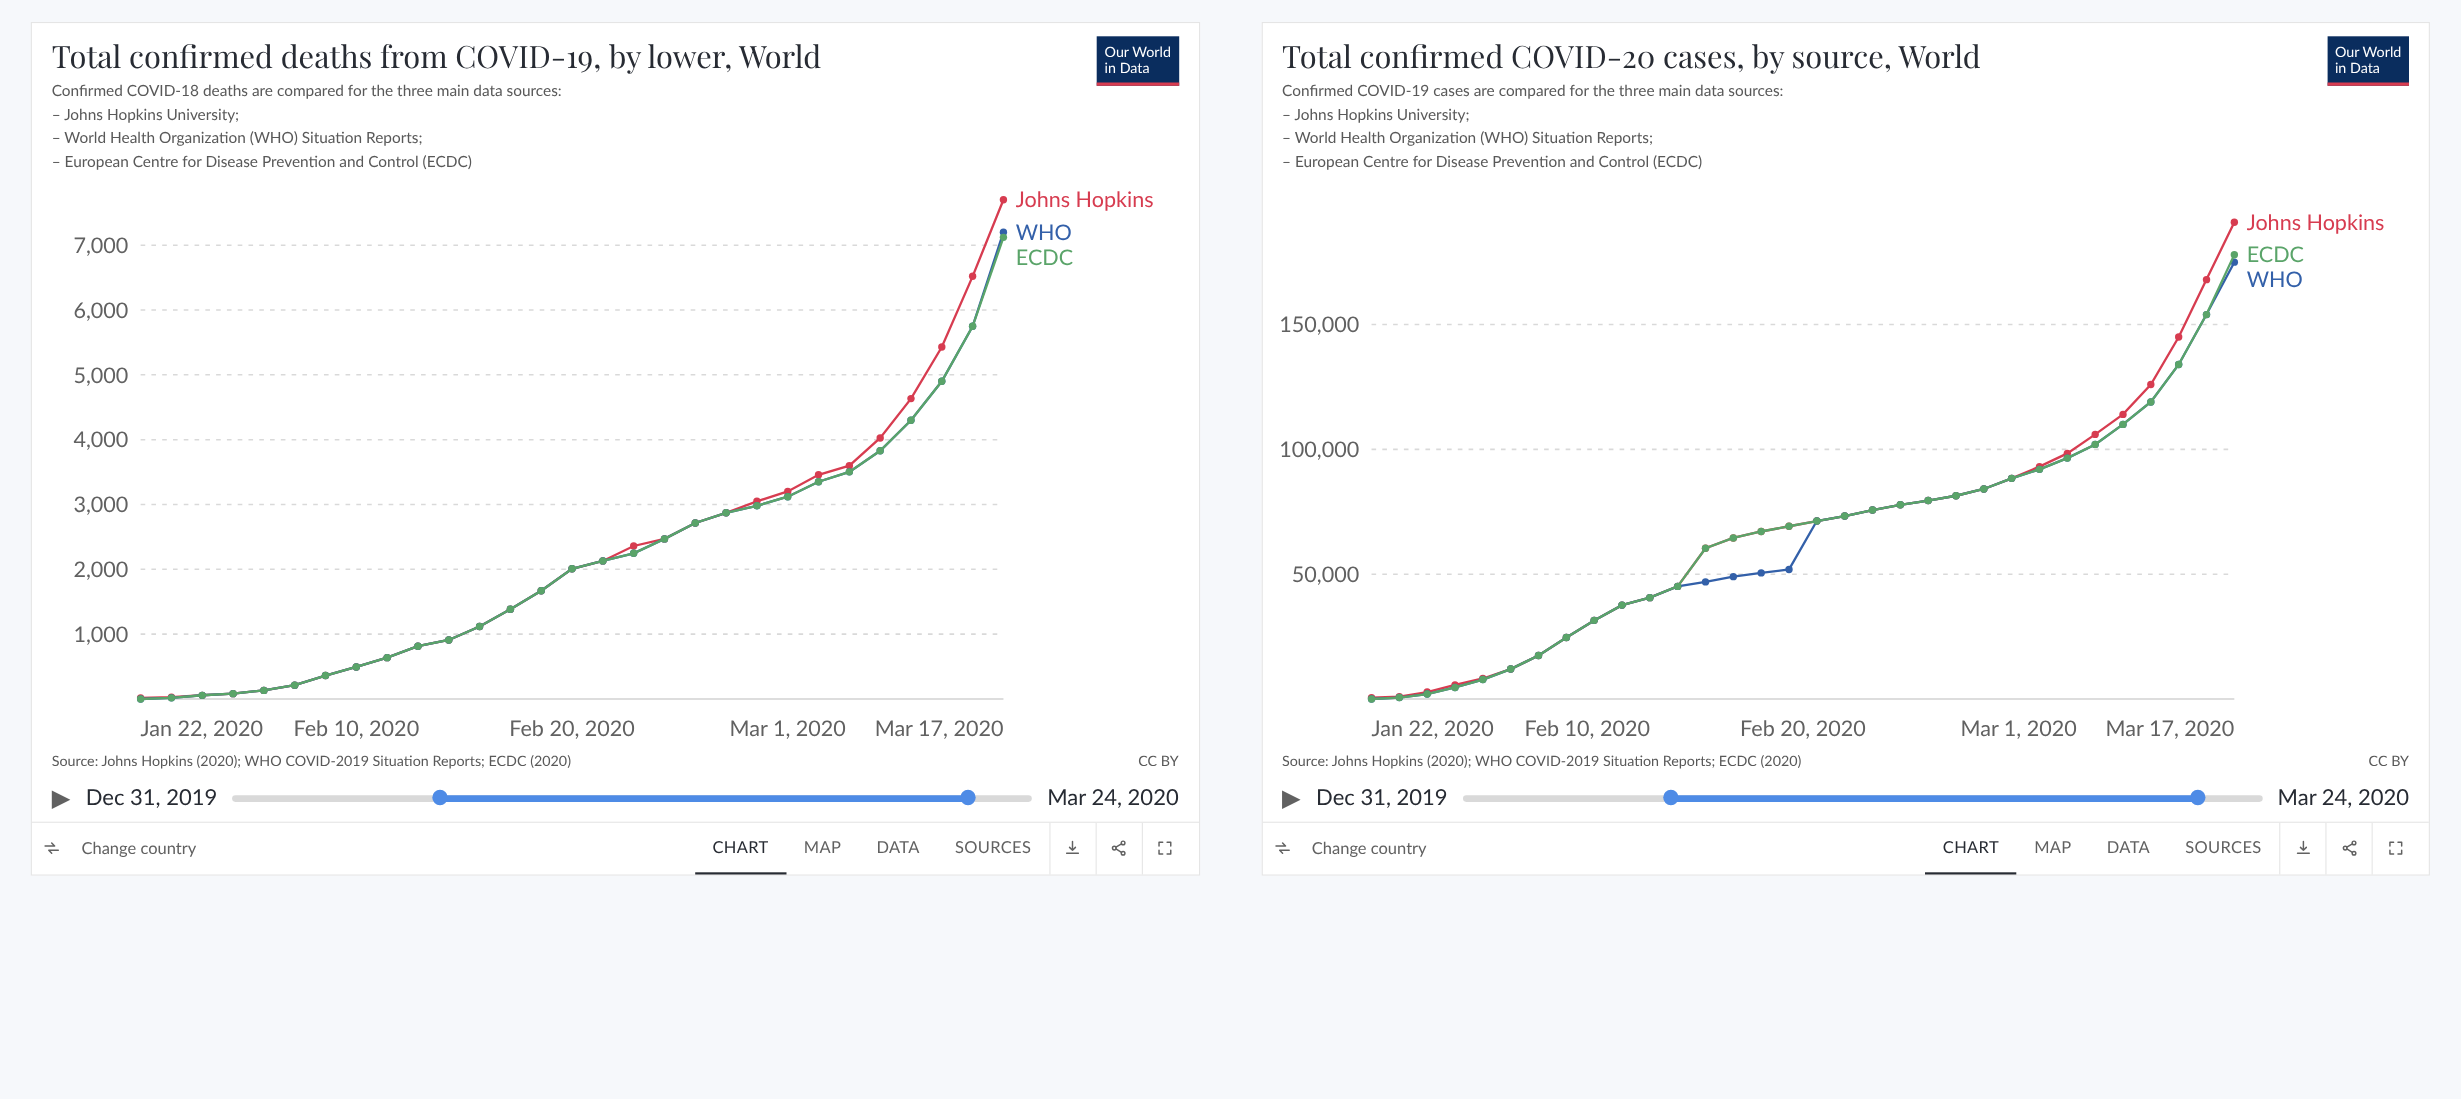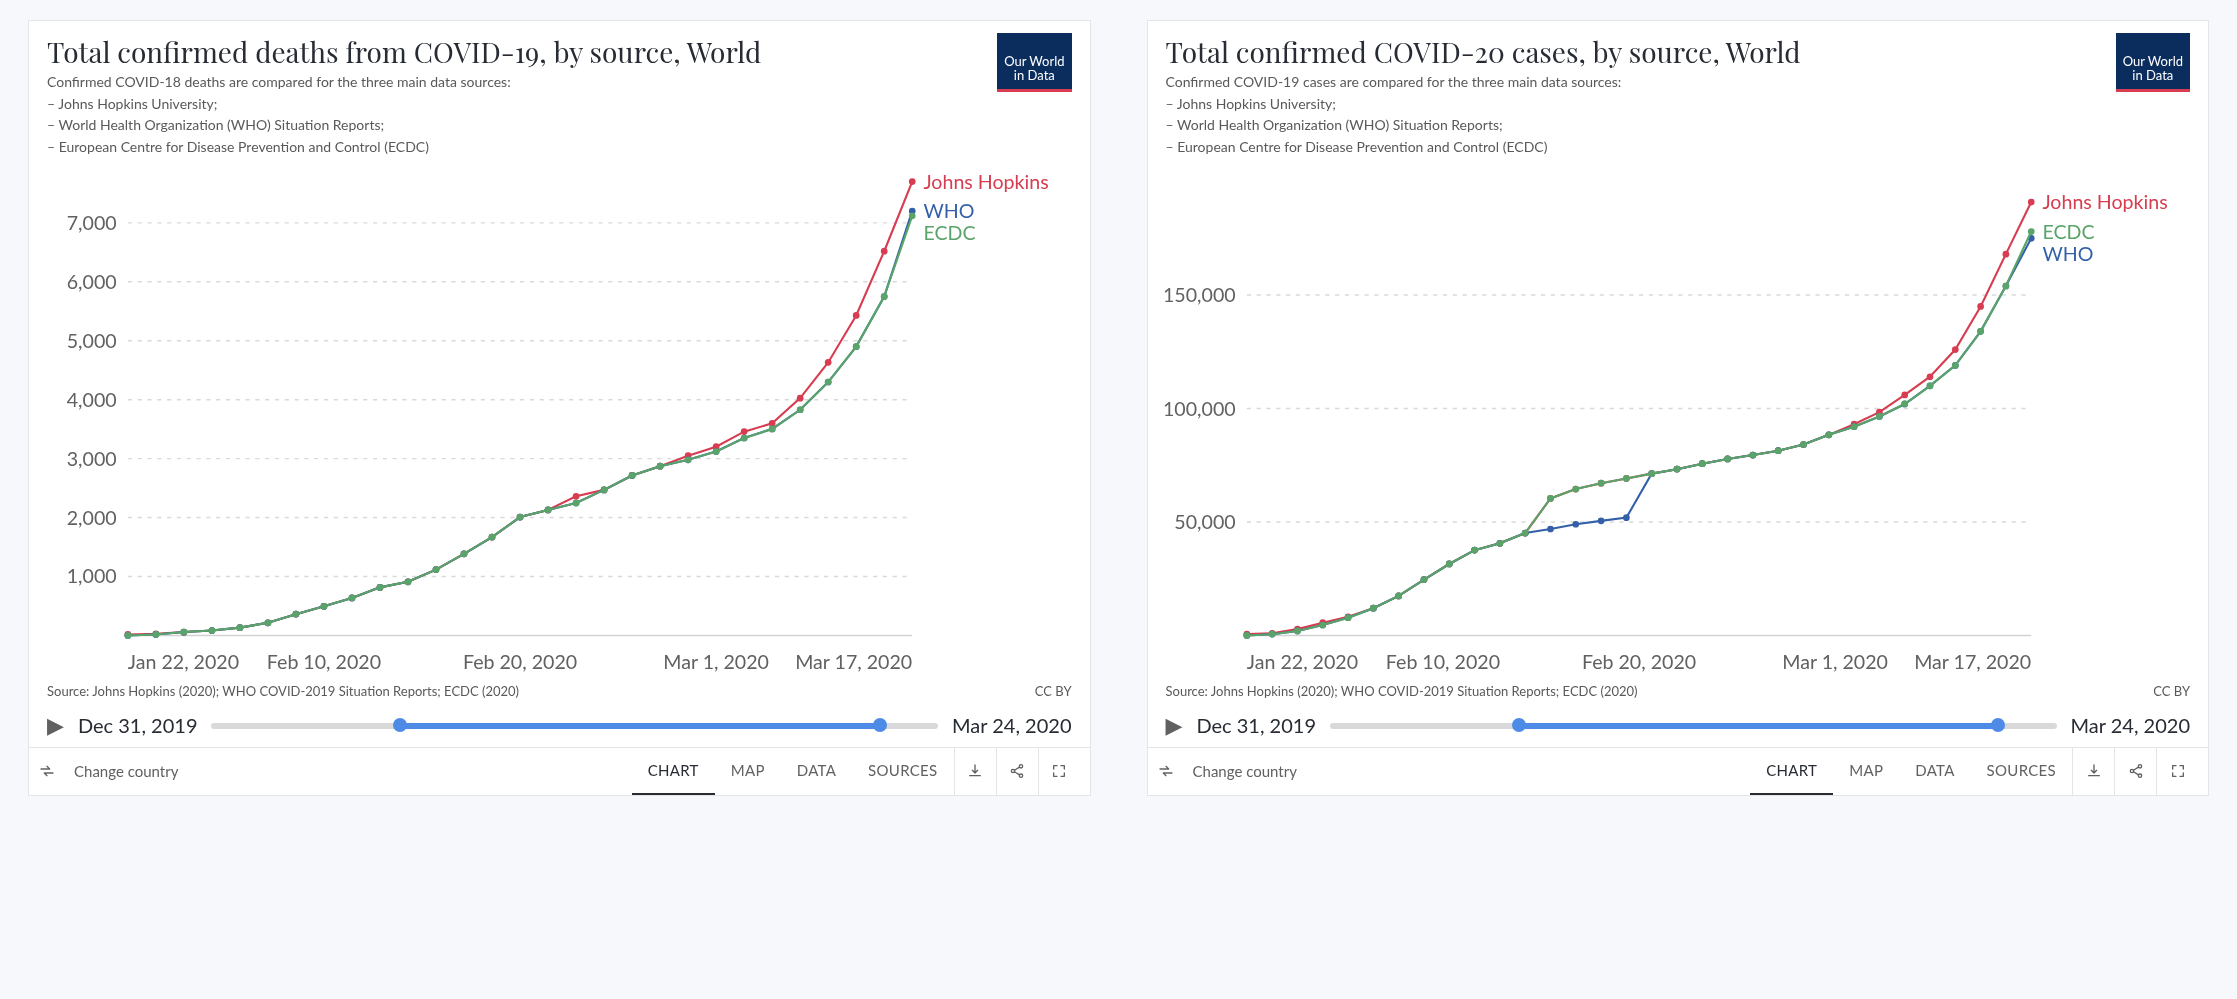--- a/index.html
+++ b/index.html
@@ -22,21 +22,21 @@
   *{box-sizing:border-box}
   body{margin:0;background:var(--page-bg);font-family:var(--font);color:var(--owid-dark)}
   .wrap{padding:20px 28px 40px 28px;max-width:2237px}
   h1.section-title{font-family:var(--font-serif);font-weight:400;color:var(--owid-navy);
     font-size:50px;margin:0 0 30px 0}
   .grid2{display:flex;gap:56px;align-items:stretch}
   .card{flex:1;background:#fff;border:1px solid var(--owid-border);display:flex;flex-direction:column;
     min-width:0}
   .card-head{padding:12px 18px 4px 18px;position:relative}
   .badge-owid{position:absolute;top:12px;right:18px;background:var(--owid-navy);color:#fff;
-    font-size:13px;line-height:1.05;padding:22px 7px 7px 7px;text-align:center;
+    font-size:13px;line-height:1.05;padding:8px 7px 7px 7px;text-align:left;
     border-bottom:3px solid var(--jh)}
   .badge-owid span{display:block}
   .card-title{font-family:var(--font-serif);font-weight:400;font-size:28px;
     color:var(--owid-dark);margin:0 0 2px 0}
   .card-sub{font-size:14px;color:var(--owid-subtle2);margin:2px 0;line-height:1.4}
   .plot-area{flex:1;min-height:360px;padding:0 12px 0 12px}
   .source-row{display:flex;justify-content:space-between;align-items:center;padding:2px 18px 8px 18px;
     font-size:13px;color:var(--owid-subtle2)}
   .source-row .note{font-size:13px;color:var(--owid-subtle2);margin-top:2px}
   .slider-row{display:flex;align-items:center;gap:14px;padding:6px 18px 10px 18px}
@@ -71,21 +71,21 @@
 
 <div class="wrap">
   <div class="grid2">
 
     <div class="card">
       <div class="card-head">
         <div class="badge-owid">
           <span>Our World</span>
             <span>in Data</span>
         </div>
-        <h2 class="card-title">Total confirmed deaths from COVID-19, by source, World</h2>
+        <h2 class="card-title">Total confirmed deaths from COVID-19, by lower, World</h2>
         <p class="card-sub">Confirmed COVID-18 deaths are compared for the three main data sources:</p>
         <p class="card-sub">– Johns Hopkins University;</p>
         <p class="card-sub">– World Health Organization (WHO) Situation Reports;</p>
         <p class="card-sub">– European Centre for Disease Prevention and Control (ECDC)</p>
       </div>
       <div class="plot-area">
         <svg id="plot-left" viewBox="0 0 740 370" preserveAspectRatio="none">
             <line x1="62" y1="295.9220779220779" x2="622" y2="295.9220779220779" class="gridline"></line>
             <text x="54" y="300.9220779220779" text-anchor="end" class="axistext">1,000</text>
             <line x1="62" y1="253.84415584415586" x2="622" y2="253.84415584415586" class="gridline"></line>

